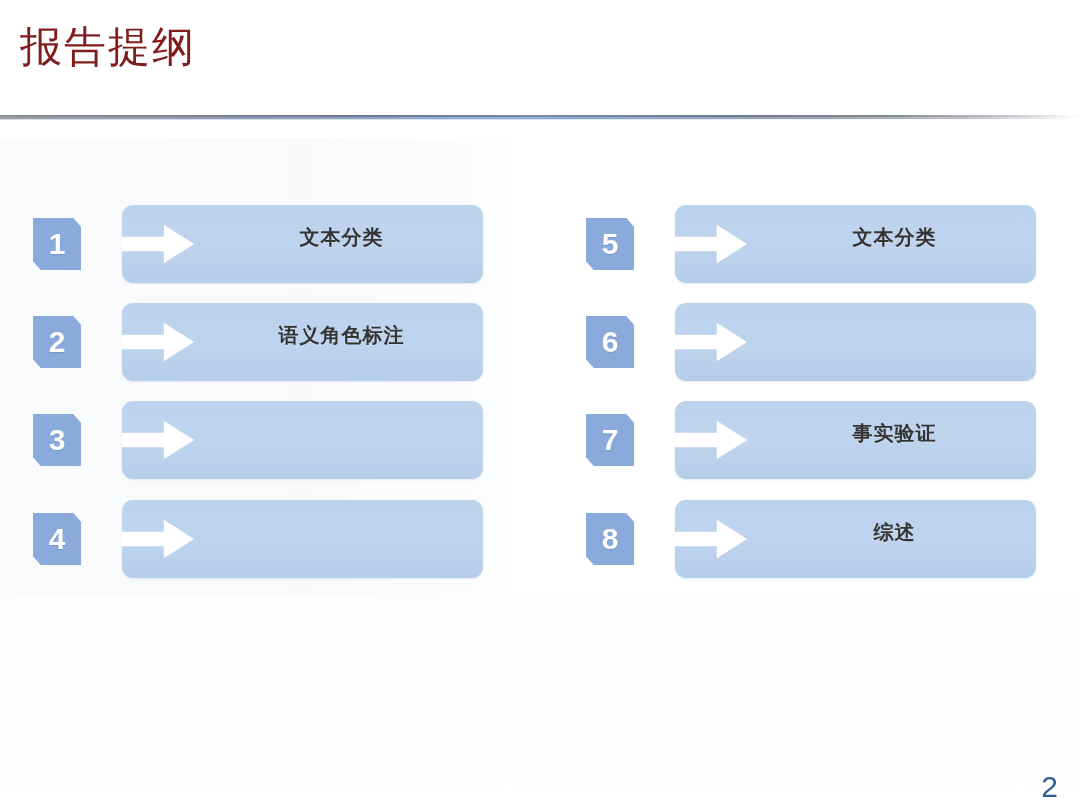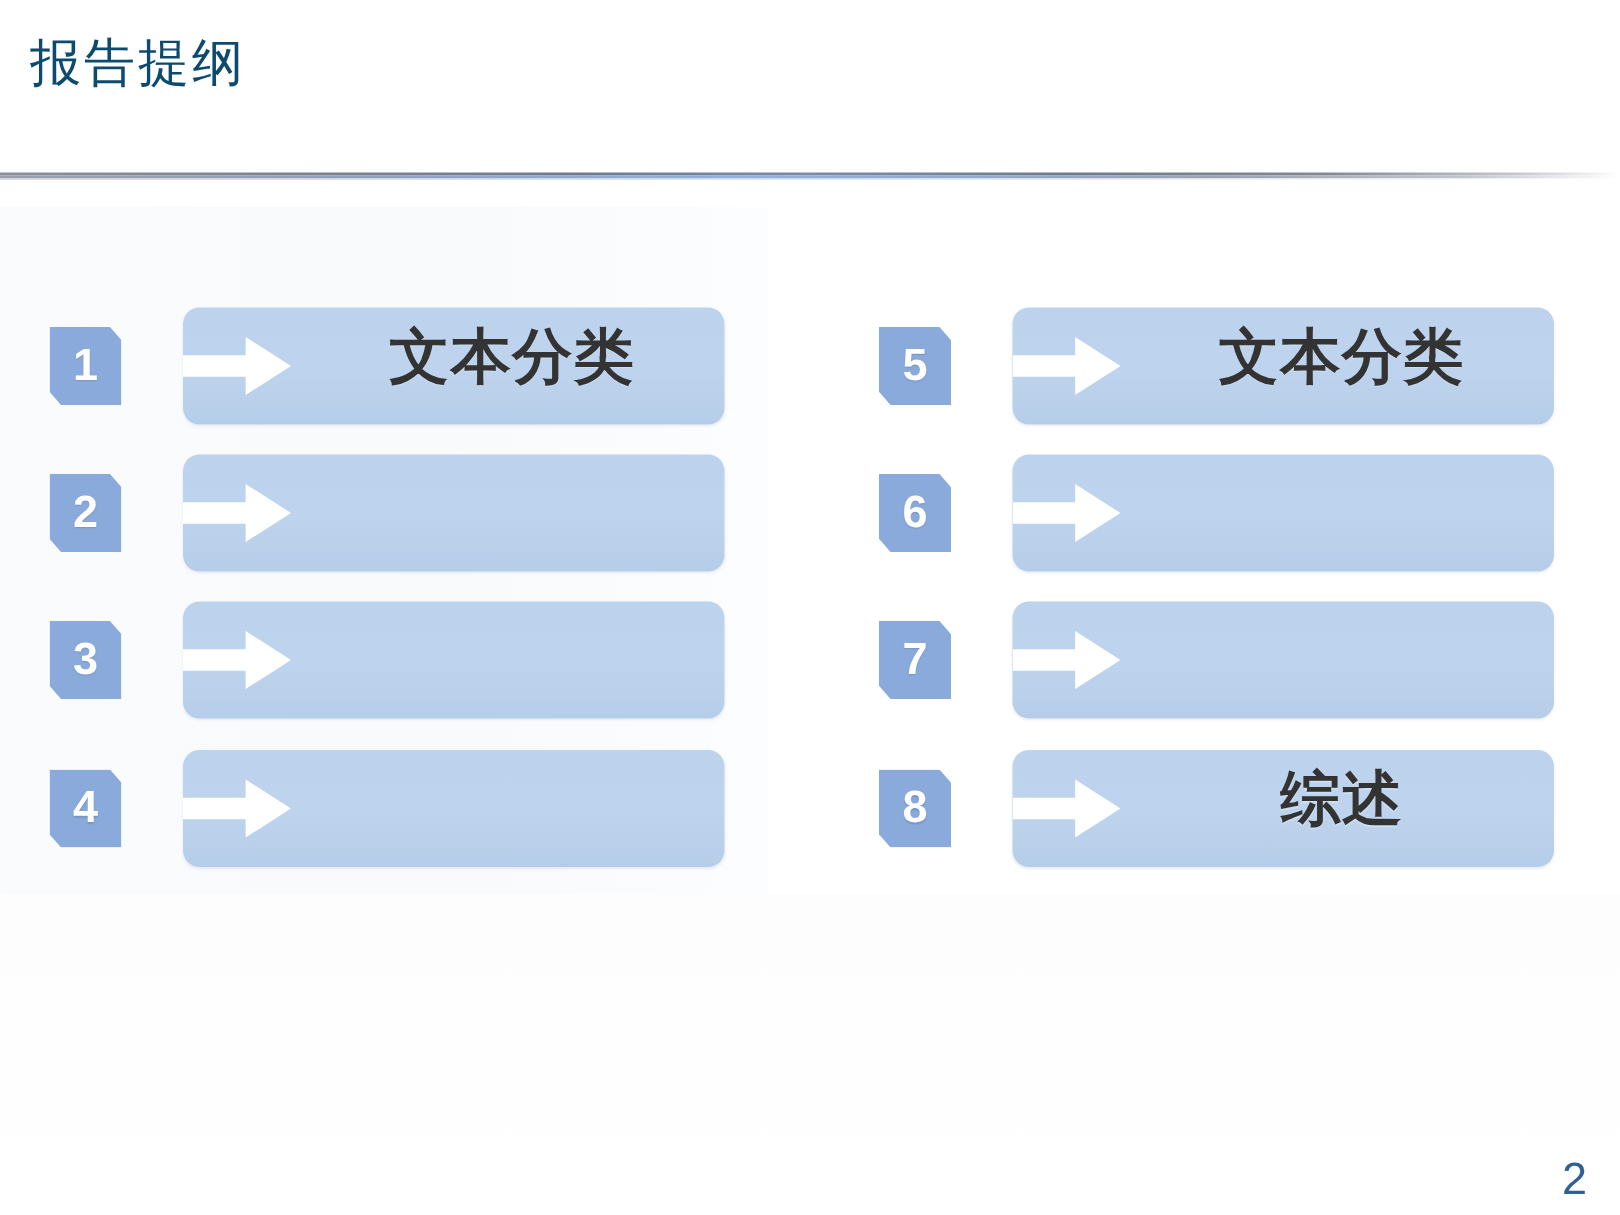--- a/index.html
+++ b/index.html
@@ -38,24 +38,24 @@
     height: 214px;
     background: linear-gradient(to bottom, #fdfdfe 0%, #ffffff 100%);
     pointer-events: none;
   }
 
   
   .slide-title {
     position: absolute;
     left: 20px;
     top: 21px;
-    font-size: 34px;
+    font-size: 42px;
     line-height: 1.25;
     font-weight: 400;
-    color: #0c4a6e;
+    color: #7f1d1d;
     letter-spacing: 2px;
     white-space: nowrap;
   }
 
   .title-rule {
     position: absolute;
     left: 0;
     top: 115px;
     width: 1080px;
     height: 5px;
@@ -149,21 +149,21 @@
 
   .item-label {
     position: absolute;
     left: 78px;
     right: 0;
     top: 0;
     height: 64px;
     display: flex;
     align-items: center;
     justify-content: center;
-    font-size: 40px;
+    font-size: 20px;
     font-weight: bold;
     color: #333333;
     letter-spacing: 1px;
     white-space: nowrap;
     text-shadow: 0 1px 0 rgba(255,255,255,.25);
   }
 
   
   .page-number {
     position: absolute;
@@ -200,20 +200,21 @@
           <div class="item-arrow"></div>
           <div class="item-label">文本分类</div>
         </div>
       </div>
       <div class="outline-item" style="left: 33px; top: 303px;">
         <div class="item-badge">
           <span class="badge-num">2</span>
         </div>
         <div class="item-bar">
           <div class="item-arrow"></div>
+          <div class="item-label">语义角色标注</div>
         </div>
       </div>
       <div class="outline-item" style="left: 33px; top: 401px;">
         <div class="item-badge">
           <span class="badge-num">3</span>
         </div>
         <div class="item-bar">
           <div class="item-arrow"></div>
         </div>
       </div>
@@ -241,20 +242,21 @@
         <div class="item-bar">
           <div class="item-arrow"></div>
         </div>
       </div>
       <div class="outline-item" style="left: 586px; top: 401px;">
         <div class="item-badge">
           <span class="badge-num">7</span>
         </div>
         <div class="item-bar">
           <div class="item-arrow"></div>
+          <div class="item-label">事实验证</div>
         </div>
       </div>
       <div class="outline-item" style="left: 586px; top: 500px;">
         <div class="item-badge">
           <span class="badge-num">8</span>
         </div>
         <div class="item-bar">
           <div class="item-arrow"></div>
           <div class="item-label">综述</div>
         </div>

